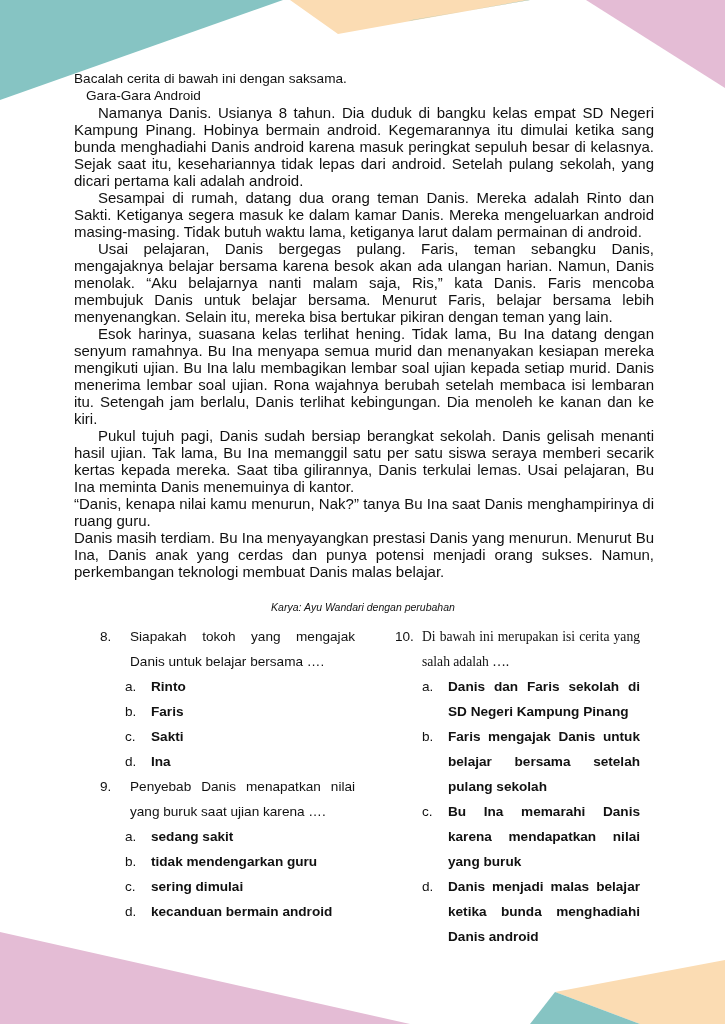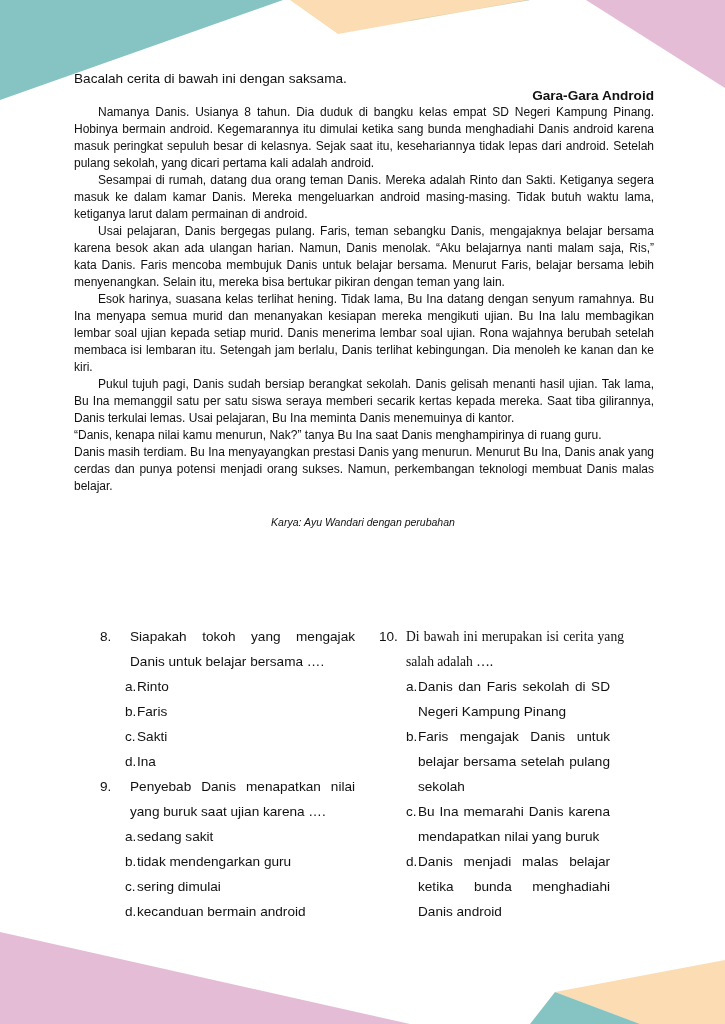--- a/index.html
+++ b/index.html
@@ -1,35 +1,35 @@
 <!DOCTYPE html>
 <html><head>
 <meta charset="utf-8">
 <style>
   html, body { margin: 0; padding: 0; background: #ffffff; }
   body { width: 725px; height: 1024px; position: relative; overflow: hidden;
          font-family: "Liberation Sans", sans-serif; color: #111; }
   svg.deco { position: absolute; left: 0; top: 0; width: 725px; height: 1024px; z-index: 0; }
   .content { position: absolute; left: 74px; top: 70px; width: 580px; z-index: 1; }
   .intro { font-size: 13.6px; line-height: 17px; margin: 0; }
-  .title { font-size: 13.6px; font-weight: bold; text-align: right; line-height: 17px; margin: 0; padding-left: 12px; }
-  .story p { font-size: 12px; line-height: 17px; margin: 0; text-align: justify; }
+  .title { font-size: 13.6px; font-weight: normal; text-align: left; line-height: 17px; margin: 0; padding-left: 12px; }
+  .story p { font-size: 15px; line-height: 17px; margin: 0; text-align: justify; }
   .story p.ind { text-indent: 24px; }
   .credit { font-size: 10.5px; font-style: italic; text-align: center; margin: 20px 0 0 0; padding-right: 2px; line-height: 14px; }
   .questions { position: absolute; top: 624px; left: 0; width: 725px; z-index: 1; }
   .col { position: absolute; width: 250px; }
   .col.left { left: 100px; }
-  .col.right { left: 379px; }
+  .col.right { left: 395px; }
   .q { position: relative; font-size: 13.6px; line-height: 25px; }
   .q .num { position: absolute; left: 0; top: 0; }
   .q .qtext { margin-left: 30px; text-align: justify; text-align-last: left; width: 225px; }
   .opts { list-style: none; margin: 0; padding: 0; margin-left: 25px; }
   .opt { position: relative; font-size: 13.6px; line-height: 25px; }
   .opt .ol { position: absolute; left: 0; top: 0; }
-  .opt .ot { display: block; margin-left: 12px; width: 196px; text-align: justify; text-align-last: left; }
+  .opt .ot { display: block; margin-left: 26px; width: 196px; text-align: justify; text-align-last: left; font-weight: bold; }
   .col.right .q .qtext { margin-left: 27px; width: 218px; font-family: Liberation Serif, serif; }
   .col.right .opts { margin-left: 27px; }
   .col.right .opt .ot { width: 192px; }
 </style>
 </head>
 <body>
 
 <svg class="deco" viewBox="0 0 725 1024" xmlns="http://www.w3.org/2000/svg">
   <polygon points="290,0 530,0 405,22 338,34" fill="#fbdcb3"></polygon>
   <polygon points="405,22 530,0 490,0" fill="#86c4c3" opacity="0.0"></polygon>

